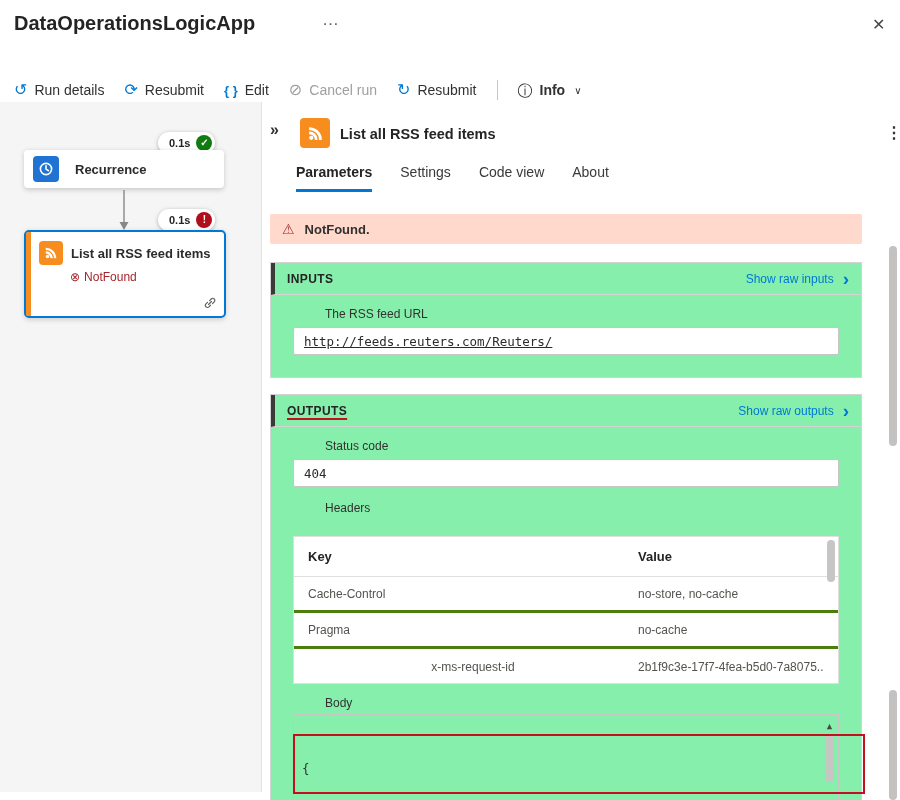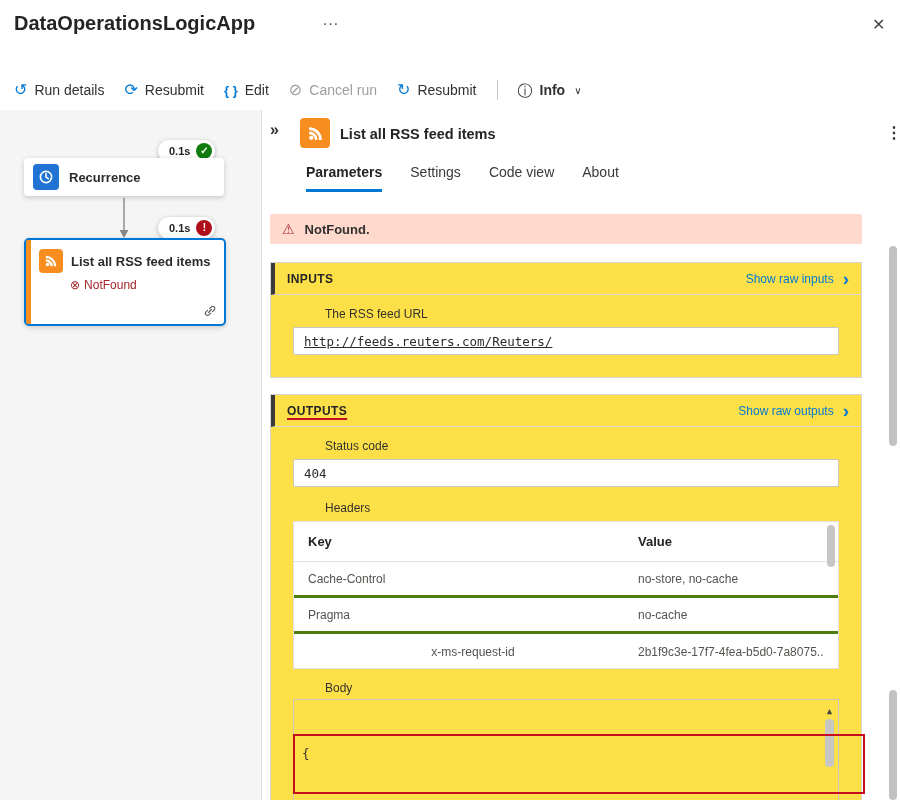--- a/index.html
+++ b/index.html
@@ -34,34 +34,34 @@
   .panel { background:#fff; }
   .op-tile { width:30px; height:30px; border-radius:4px; background:#f78d1e; display:flex; align-items:center; justify-content:center; }
   .panel-title { font-size:14.5px; font-weight:700; color:#242424; }
   .tabs { display:flex; gap:28px; }
   .tab { font-size:14px; color:#3b3a39; padding-bottom:9px; cursor:pointer; }
   .tab.active { font-weight:700; color:#242424; border-bottom:3px solid #0078d4; }
   .banner { background:#fed9cc; border-radius:2px; display:flex; align-items:center; gap:10px; padding:0 12px; }
   .banner-icon { color:#a4262c; font-size:14px; line-height:1; }
   .banner-text { font-size:13px; font-weight:700; color:#323130; }
 
-  .section { border:1px solid #d6d4d2; background:#fde047; }
+  .section { border:1px solid #d6d4d2; background:#86efac; }
   .section-header { height:32px; border-bottom:1px solid #d6d4d2; border-left:4px solid #3b3a39;
                     display:flex; align-items:center; justify-content:space-between; padding:0 12px; }
   .section-title { font-size:12px; font-weight:700; letter-spacing:.4px; color:#242424; }
   .red-underline { text-decoration:underline; text-decoration-color:#c50f1f; text-decoration-thickness:2px; text-underline-offset:3px; }
   .raw-link { color:#0078d4; font-size:12px; display:flex; align-items:center; gap:9px; cursor:pointer;justify-content:flex-end; }
   .raw-chev { font-size:19px; font-weight:700; line-height:.8; }
   .section-body { padding:12px 22px; }
   .f-label { font-size:12px; color:#323130; display:block; margin-bottom:6px;margin-left:32px; }
   .field { height:28px; border:1px solid #c8c6c4; border-radius:2px; background:#fff;
            display:flex; align-items:center; padding:0 10px; font-size:12.5px; color:#2b2b2b; overflow:hidden; white-space:nowrap; }
   .u { text-decoration:underline; }
 
-  .hdr-table { position:relative; border:1px solid #e1dfdd; margin-top:6px; height:148px; overflow:hidden; background:#fff; }
+  .hdr-table { position:relative; border:1px solid #e1dfdd; margin-top:21px; height:148px; overflow:hidden; background:#fff; }
   .t-row { display:flex; align-items:center; height:36px; border-bottom:3px solid #4d7c0f; padding:0 14px; }
   .t-head { height:40px; border-bottom:1px solid #e1dfdd; }
   .t-key { width:330px; font-size:12px; color:#55534f; }
   .t-val { flex:1; font-size:12px; color:#55534f; overflow:hidden; white-space:nowrap; }
   .t-head .t-key, .t-head .t-val { font-size:13px; font-weight:700; color:#242424; }
   .t-scroll { position:absolute; right:3px; top:3px; width:8px; }
   .t-thumb { width:8px; height:42px; background:#c8c6c4; border-radius:4px; }
 
   .code-block { position:relative; border:1px solid #c8c6c4; margin-top:4px; height:122px;
                 padding:6px 22px 6px 8px; overflow:hidden; font-size:12.5px; line-height:19px; white-space:pre; }
@@ -105,28 +105,28 @@
       <span>Resubmit</span>
     </div>
     <div class="tb-divider"></div>
     <div class="tb-item">
       <span class="tb-icon" style="color:#323130; font-size:15px;">ⓘ</span>
       <span style="font-weight:700;">Info</span>
       <span class="tb-chev">∨</span>
     </div>
   </div>
 
-  <div class="canvas abs" style="left:0; top:110px; width:262px; height:690px;text-decoration:underline;">
+  <div class="canvas abs" style="left:0; top:102px; width:262px; height:690px;text-decoration:underline;">
 
     <div class="badge abs" style="left:158px; top:30px;">
       <span>0.1s</span>
       <span class="badge-dot dot-success">✓</span>
     </div>
 
-    <div class="node-card abs" style="left:24px; top:48px; width:200px; height:38px; display:flex; align-items:center; gap:10px; padding:0 9px;">
+    <div class="node-card abs" style="left:24px; top:48px; width:200px; height:38px; display:flex; align-items:center; gap:16px; padding:0 9px;">
       <div class="node-icon" style="width:26px; height:26px; background:#2173d3;">
         <svg width="16" height="16" viewBox="0 0 16 16">
             <circle cx="8" cy="8" r="5.6" fill="none" stroke="#fff" stroke-width="1.6"></circle>
             <path d="M8 4.8V8l2.4 1.6" fill="none" stroke="#fff" stroke-width="1.6" stroke-linecap="round"></path>
           </svg>
       </div>
       <div class="node-title">Recurrence</div>
     </div>
 
     <svg class="abs" style="left:117px; top:88px;" width="14" height="42">
@@ -166,21 +166,21 @@
     <div class="op-tile abs" style="left:38px; top:8px;">
       <svg width="17" height="17" viewBox="0 0 16 16">
           <circle cx="4" cy="12" r="2" fill="#fff"></circle>
           <path d="M2 6a8 8 0 0 1 8 8h-2.6A5.4 5.4 0 0 0 2 8.6z" fill="#fff"></path>
           <path d="M2 2a12 12 0 0 1 12 12h-2.6A9.4 9.4 0 0 0 2 4.6z" fill="#fff"></path>
         </svg>
     </div>
     <div class="panel-title abs" style="left:78px; top:16px;">List all RSS feed items</div>
     <div class="abs" style="left:624px; top:13px; font-size:16px; font-weight:700; color:#323130; cursor:pointer;">⋮</div>
 
-    <div class="tabs abs" style="left:44px; top:54px;">
+    <div class="tabs abs" style="left:34px; top:54px;">
       <div class="tab active">Parameters</div>
       <div class="tab">Settings</div>
       <div class="tab">Code view</div>
       <div class="tab">About</div>
     </div>
 
     <div class="banner abs" style="left:8px; top:104px; width:592px; height:30px;">
       <span class="banner-icon">⚠</span>
       <span class="banner-text">NotFound.</span>
     </div>

